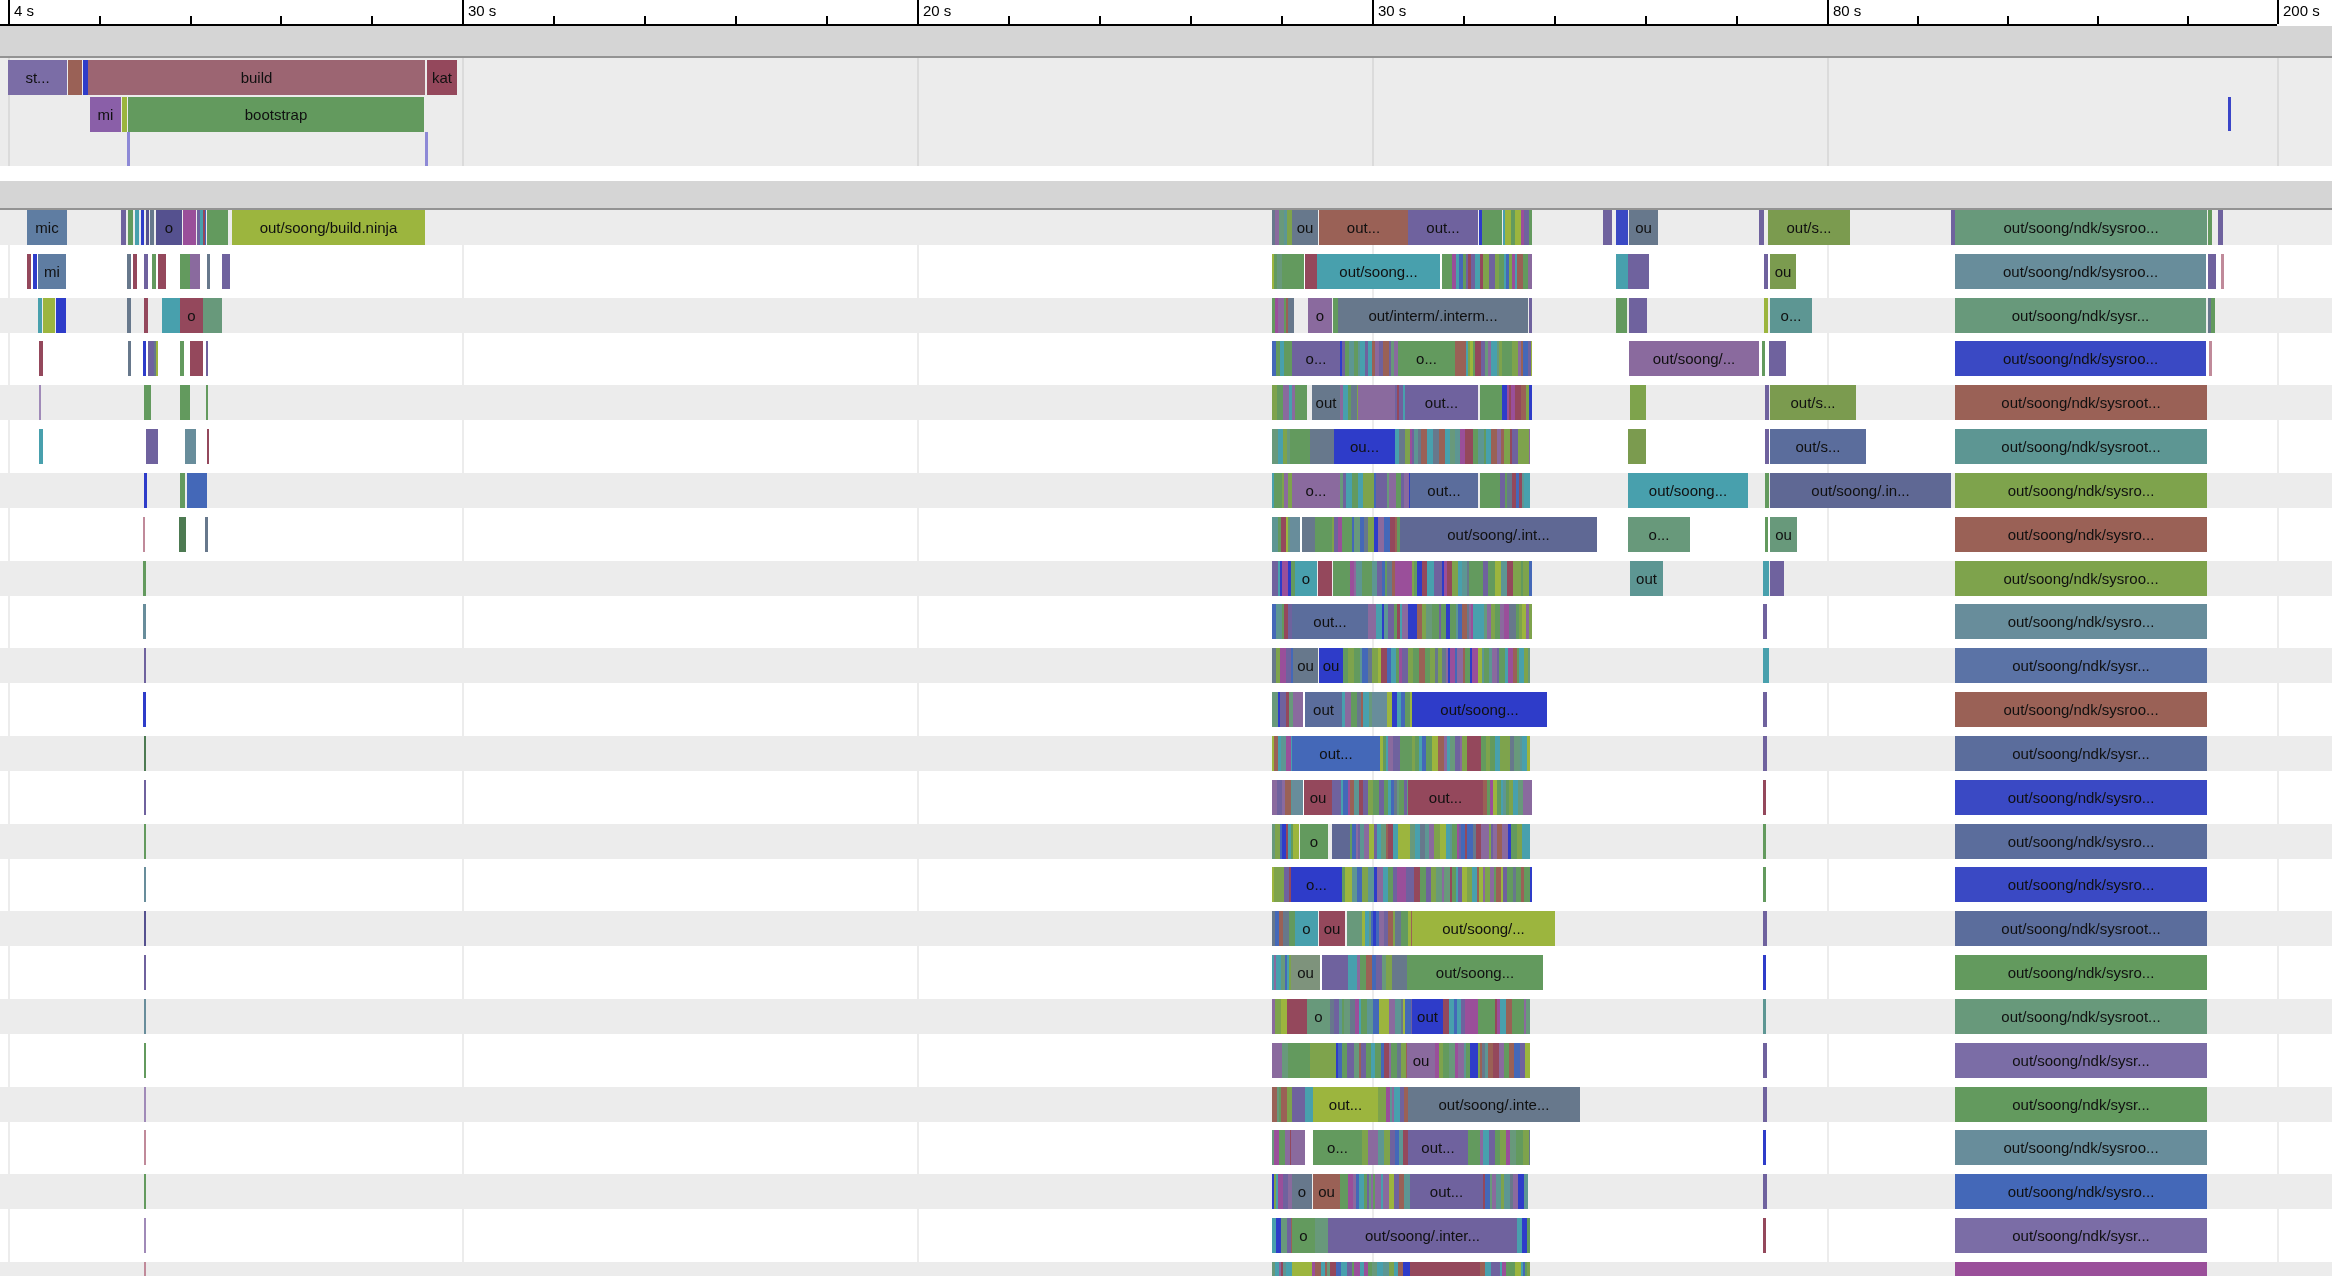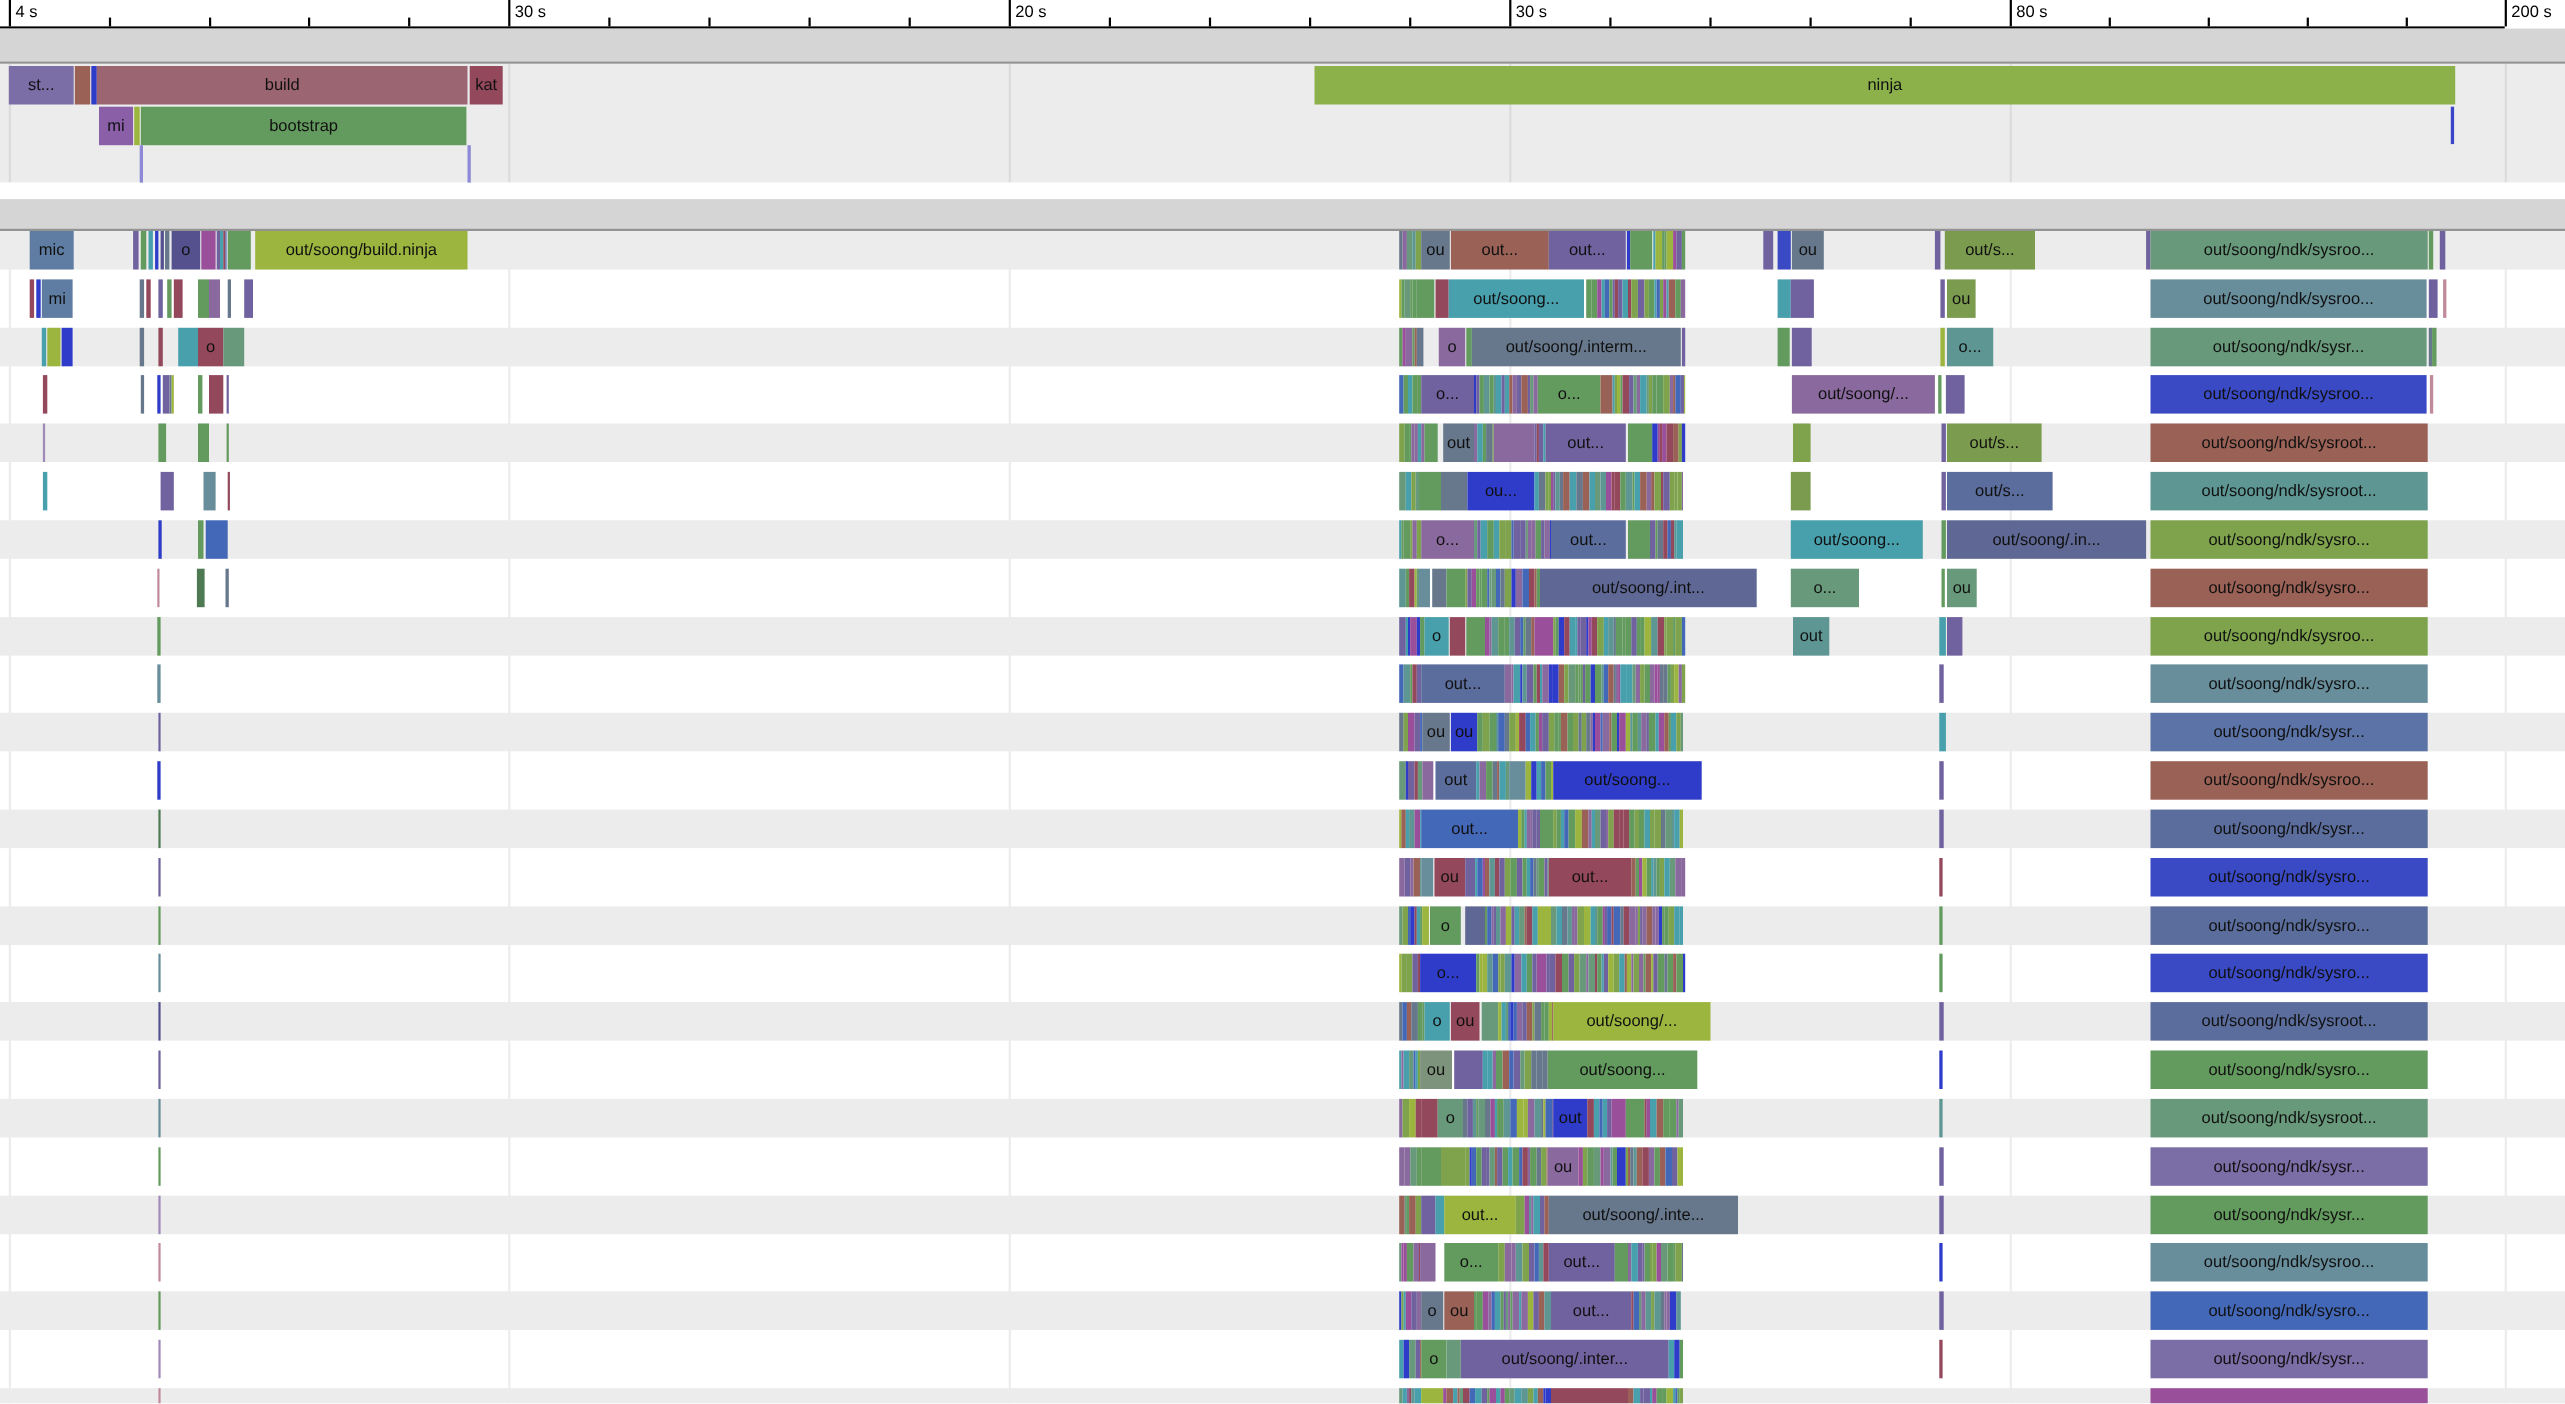--- a/index.html
+++ b/index.html
@@ -68,21 +68,20 @@
       <div class="gridline abs" style="left: 462px; height: 108px;"></div>
       <div class="gridline abs" style="left: 917px; height: 108px;"></div>
       <div class="gridline abs" style="left: 1372px; height: 108px;"></div>
       <div class="gridline abs" style="left: 1827px; height: 108px;"></div>
       <div class="gridline abs" style="left: 2277px; height: 108px;"></div>
       <div class="slice abs" style="left: 8px; top: 2px; width: 59px; height: 35px; line-height: 35px; background: rgb(123, 109, 166);">st...</div>
       <div class="slice abs" style="left: 68px; top: 2px; width: 14px; height: 35px; line-height: 35px; background: rgb(154, 97, 86);"></div>
       <div class="slice abs" style="left: 83px; top: 2px; width: 5px; height: 35px; line-height: 35px; background: rgb(46, 60, 201);"></div>
       <div class="slice abs" style="left: 88px; top: 2px; width: 337px; height: 35px; line-height: 35px; background: rgb(156, 101, 114);">build</div>
       <div class="slice abs" style="left: 427px; top: 2px; width: 30px; height: 35px; line-height: 35px; background: rgb(148, 72, 92);">kat</div>
-      <div class="slice abs" style="left: 1195px; top: 2px; width: 1037px; height: 35px; line-height: 35px; background: rgb(140, 177, 75);">ninja</div>
       <div class="slice abs" style="left: 90px; top: 39px; width: 31px; height: 35px; line-height: 35px; background: rgb(138, 95, 168);">mi</div>
       <div class="slice abs" style="left: 122px; top: 39px; width: 5px; height: 35px; line-height: 35px; background: rgb(156, 181, 62);"></div>
       <div class="slice abs" style="left: 128px; top: 39px; width: 296px; height: 35px; line-height: 35px; background: rgb(99, 154, 94);">bootstrap</div>
       <div class="flowline abs" style="left: 127px; top: 74px; height: 34px;"></div>
       <div class="flowline abs" style="left: 425px; top: 74px; height: 34px;"></div>
       <div class="abs" style="left: 2228px; top: 39px; width: 3px; height: 34px; background: rgb(58, 69, 200); z-index: 2;"></div>
     </div>
   <div id="whitegap" class="abs"></div>
   <div id="header2" class="abs proc-header"></div>
   <div id="mainarea" class="abs">
@@ -200,21 +199,21 @@
         <div class="slice abs" style="left: 180px; top: 0px; width: 23px; height: 35px; line-height: 35px; background: rgb(148, 72, 92);">o</div>
         <div class="slice abs" style="left: 203px; top: 0px; width: 19px; height: 35px; line-height: 35px; background: rgb(104, 153, 123);"></div>
         <div class="slice abs" style="left: 1272px; top: 0px; width: 3px; height: 35px; background: rgb(99, 154, 94);"></div>
         <div class="slice abs" style="left: 1275px; top: 0px; width: 3px; height: 35px; background: rgb(154, 79, 154);"></div>
         <div class="slice abs" style="left: 1278px; top: 0px; width: 6px; height: 35px; background: rgb(138, 106, 158);"></div>
         <div class="slice abs" style="left: 1284px; top: 0px; width: 2px; height: 35px; background: rgb(99, 154, 94);"></div>
         <div class="slice abs" style="left: 1286px; top: 0px; width: 2px; height: 35px; background: rgb(154, 97, 86);"></div>
         <div class="slice abs" style="left: 1288px; top: 0px; width: 6px; height: 35px; line-height: 35px; background: rgb(103, 120, 140);"></div>
         <div class="slice abs" style="left: 1308px; top: 0px; width: 24px; height: 35px; line-height: 35px; background: rgb(138, 106, 158);">o</div>
         <div class="slice abs" style="left: 1333px; top: 0px; width: 5px; height: 35px; line-height: 35px; background: rgb(99, 154, 94);"></div>
-        <div class="slice abs" style="left: 1338px; top: 0px; width: 190px; height: 35px; line-height: 35px; background: rgb(103, 120, 140);">out/soong/.interm...</div>
+        <div class="slice abs" style="left: 1338px; top: 0px; width: 190px; height: 35px; line-height: 35px; background: rgb(103, 120, 140);">out/interm/.interm...</div>
         <div class="slice abs" style="left: 1529px; top: 0px; width: 3px; height: 35px; line-height: 35px; background: rgb(111, 98, 158);"></div>
         <div class="slice abs" style="left: 1616px; top: 0px; width: 11px; height: 35px; line-height: 35px; background: rgb(99, 154, 94);"></div>
         <div class="slice abs" style="left: 1629px; top: 0px; width: 18px; height: 35px; line-height: 35px; background: rgb(111, 98, 158);"></div>
         <div class="slice abs" style="left: 1764px; top: 0px; width: 4px; height: 35px; line-height: 35px; background: rgb(156, 181, 62);"></div>
         <div class="slice abs" style="left: 1770px; top: 0px; width: 42px; height: 35px; line-height: 35px; background: rgb(93, 150, 147);">o...</div>
         <div class="slice abs" style="left: 1955px; top: 0px; width: 251px; height: 35px; line-height: 35px; background: rgb(104, 153, 123);">out/soong/ndk/sysr...</div>
         <div class="slice abs" style="left: 2208px; top: 0px; width: 3px; height: 35px; line-height: 35px; background: rgb(103, 120, 140);"></div>
         <div class="slice abs" style="left: 2211px; top: 0px; width: 4px; height: 35px; line-height: 35px; background: rgb(99, 154, 94);"></div>
       </div>
       <div class="abs" style="left: 0px; top: 131px; width: 2332px; height: 35px;">

